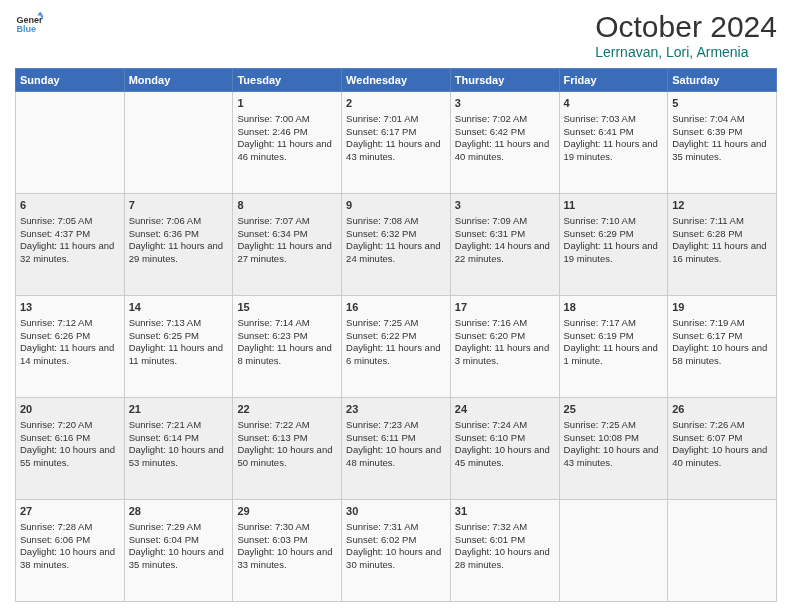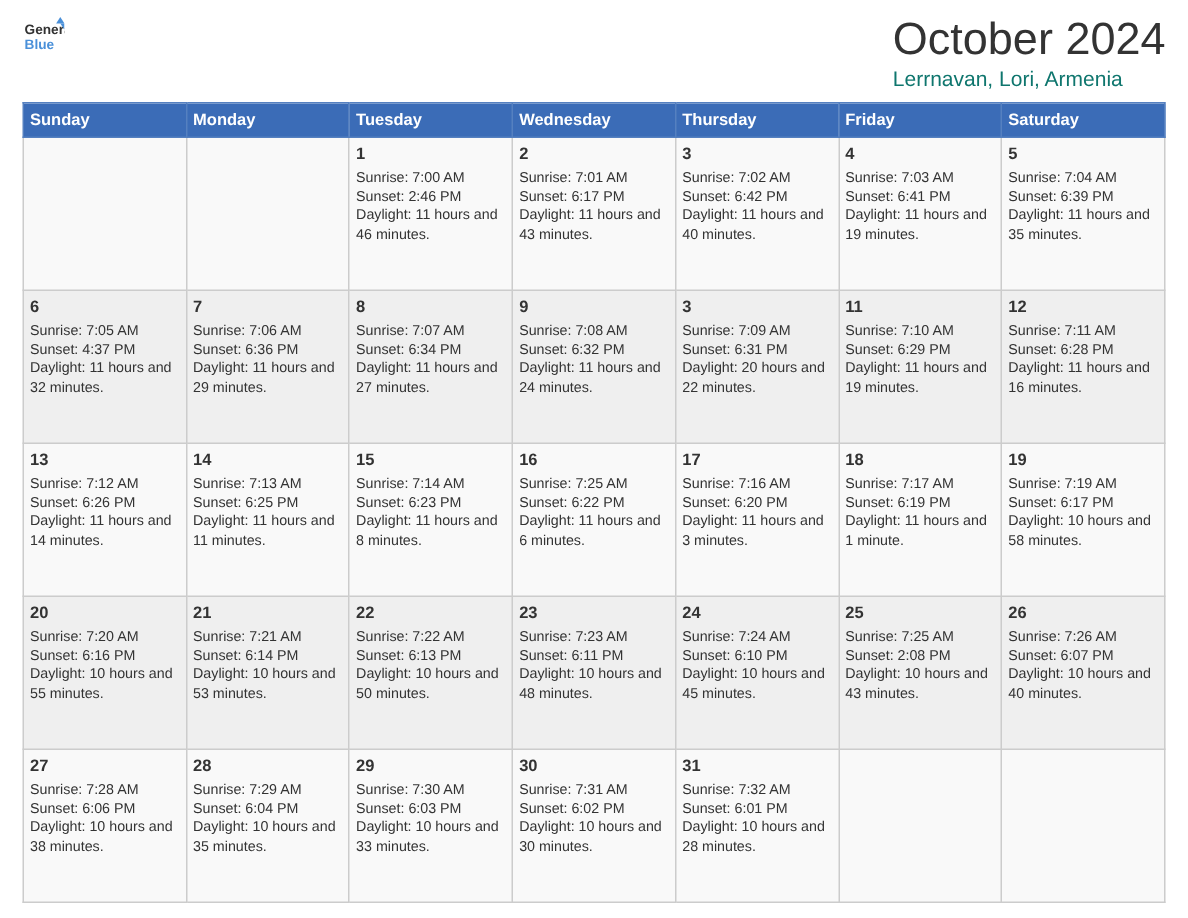--- a/index.html
+++ b/index.html
@@ -125,40 +125,40 @@
           <td><span class="day-num">2</span><span>Sunrise: 7:01 AM</span><br><span>Sunset: 6:17 PM</span><br><span>Daylight: 11 hours and 43 minutes.</span></td>
           <td><span class="day-num">3</span><span>Sunrise: 7:02 AM</span><br><span>Sunset: 6:42 PM</span><br><span>Daylight: 11 hours and 40 minutes.</span></td>
           <td><span class="day-num">4</span><span>Sunrise: 7:03 AM</span><br><span>Sunset: 6:41 PM</span><br><span>Daylight: 11 hours and 19 minutes.</span></td>
           <td><span class="day-num">5</span><span>Sunrise: 7:04 AM</span><br><span>Sunset: 6:39 PM</span><br><span>Daylight: 11 hours and 35 minutes.</span></td>
         </tr>
         <tr>
           <td><span class="day-num">6</span><span>Sunrise: 7:05 AM</span><br><span>Sunset: 4:37 PM</span><br><span>Daylight: 11 hours and 32 minutes.</span></td>
           <td><span class="day-num">7</span><span>Sunrise: 7:06 AM</span><br><span>Sunset: 6:36 PM</span><br><span>Daylight: 11 hours and 29 minutes.</span></td>
           <td><span class="day-num">8</span><span>Sunrise: 7:07 AM</span><br><span>Sunset: 6:34 PM</span><br><span>Daylight: 11 hours and 27 minutes.</span></td>
           <td><span class="day-num">9</span><span>Sunrise: 7:08 AM</span><br><span>Sunset: 6:32 PM</span><br><span>Daylight: 11 hours and 24 minutes.</span></td>
-          <td><span class="day-num">3</span><span>Sunrise: 7:09 AM</span><br><span>Sunset: 6:31 PM</span><br><span>Daylight: 20 hours and 22 minutes.</span></td>
+          <td><span class="day-num">3</span><span>Sunrise: 7:09 AM</span><br><span>Sunset: 6:31 PM</span><br><span>Daylight: 14 hours and 22 minutes.</span></td>
           <td><span class="day-num">11</span><span>Sunrise: 7:10 AM</span><br><span>Sunset: 6:29 PM</span><br><span>Daylight: 11 hours and 19 minutes.</span></td>
           <td><span class="day-num">12</span><span>Sunrise: 7:11 AM</span><br><span>Sunset: 6:28 PM</span><br><span>Daylight: 11 hours and 16 minutes.</span></td>
         </tr>
         <tr>
           <td><span class="day-num">13</span><span>Sunrise: 7:12 AM</span><br><span>Sunset: 6:26 PM</span><br><span>Daylight: 11 hours and 14 minutes.</span></td>
           <td><span class="day-num">14</span><span>Sunrise: 7:13 AM</span><br><span>Sunset: 6:25 PM</span><br><span>Daylight: 11 hours and 11 minutes.</span></td>
           <td><span class="day-num">15</span><span>Sunrise: 7:14 AM</span><br><span>Sunset: 6:23 PM</span><br><span>Daylight: 11 hours and 8 minutes.</span></td>
           <td><span class="day-num">16</span><span>Sunrise: 7:25 AM</span><br><span>Sunset: 6:22 PM</span><br><span>Daylight: 11 hours and 6 minutes.</span></td>
           <td><span class="day-num">17</span><span>Sunrise: 7:16 AM</span><br><span>Sunset: 6:20 PM</span><br><span>Daylight: 11 hours and 3 minutes.</span></td>
           <td><span class="day-num">18</span><span>Sunrise: 7:17 AM</span><br><span>Sunset: 6:19 PM</span><br><span>Daylight: 11 hours and 1 minute.</span></td>
           <td><span class="day-num">19</span><span>Sunrise: 7:19 AM</span><br><span>Sunset: 6:17 PM</span><br><span>Daylight: 10 hours and 58 minutes.</span></td>
         </tr>
         <tr>
           <td><span class="day-num">20</span><span>Sunrise: 7:20 AM</span><br><span>Sunset: 6:16 PM</span><br><span>Daylight: 10 hours and 55 minutes.</span></td>
           <td><span class="day-num">21</span><span>Sunrise: 7:21 AM</span><br><span>Sunset: 6:14 PM</span><br><span>Daylight: 10 hours and 53 minutes.</span></td>
           <td><span class="day-num">22</span><span>Sunrise: 7:22 AM</span><br><span>Sunset: 6:13 PM</span><br><span>Daylight: 10 hours and 50 minutes.</span></td>
           <td><span class="day-num">23</span><span>Sunrise: 7:23 AM</span><br><span>Sunset: 6:11 PM</span><br><span>Daylight: 10 hours and 48 minutes.</span></td>
           <td><span class="day-num">24</span><span>Sunrise: 7:24 AM</span><br><span>Sunset: 6:10 PM</span><br><span>Daylight: 10 hours and 45 minutes.</span></td>
-          <td><span class="day-num">25</span><span>Sunrise: 7:25 AM</span><br><span>Sunset: 2:08 PM</span><br><span>Daylight: 10 hours and 43 minutes.</span></td>
+          <td><span class="day-num">25</span><span>Sunrise: 7:25 AM</span><br><span>Sunset: 10:08 PM</span><br><span>Daylight: 10 hours and 43 minutes.</span></td>
           <td><span class="day-num">26</span><span>Sunrise: 7:26 AM</span><br><span>Sunset: 6:07 PM</span><br><span>Daylight: 10 hours and 40 minutes.</span></td>
         </tr>
         <tr>
           <td><span class="day-num">27</span><span>Sunrise: 7:28 AM</span><br><span>Sunset: 6:06 PM</span><br><span>Daylight: 10 hours and 38 minutes.</span></td>
           <td><span class="day-num">28</span><span>Sunrise: 7:29 AM</span><br><span>Sunset: 6:04 PM</span><br><span>Daylight: 10 hours and 35 minutes.</span></td>
           <td><span class="day-num">29</span><span>Sunrise: 7:30 AM</span><br><span>Sunset: 6:03 PM</span><br><span>Daylight: 10 hours and 33 minutes.</span></td>
           <td><span class="day-num">30</span><span>Sunrise: 7:31 AM</span><br><span>Sunset: 6:02 PM</span><br><span>Daylight: 10 hours and 30 minutes.</span></td>
           <td><span class="day-num">31</span><span>Sunrise: 7:32 AM</span><br><span>Sunset: 6:01 PM</span><br><span>Daylight: 10 hours and 28 minutes.</span></td>
           <td class="empty-cell"></td>
           <td class="empty-cell"></td>

